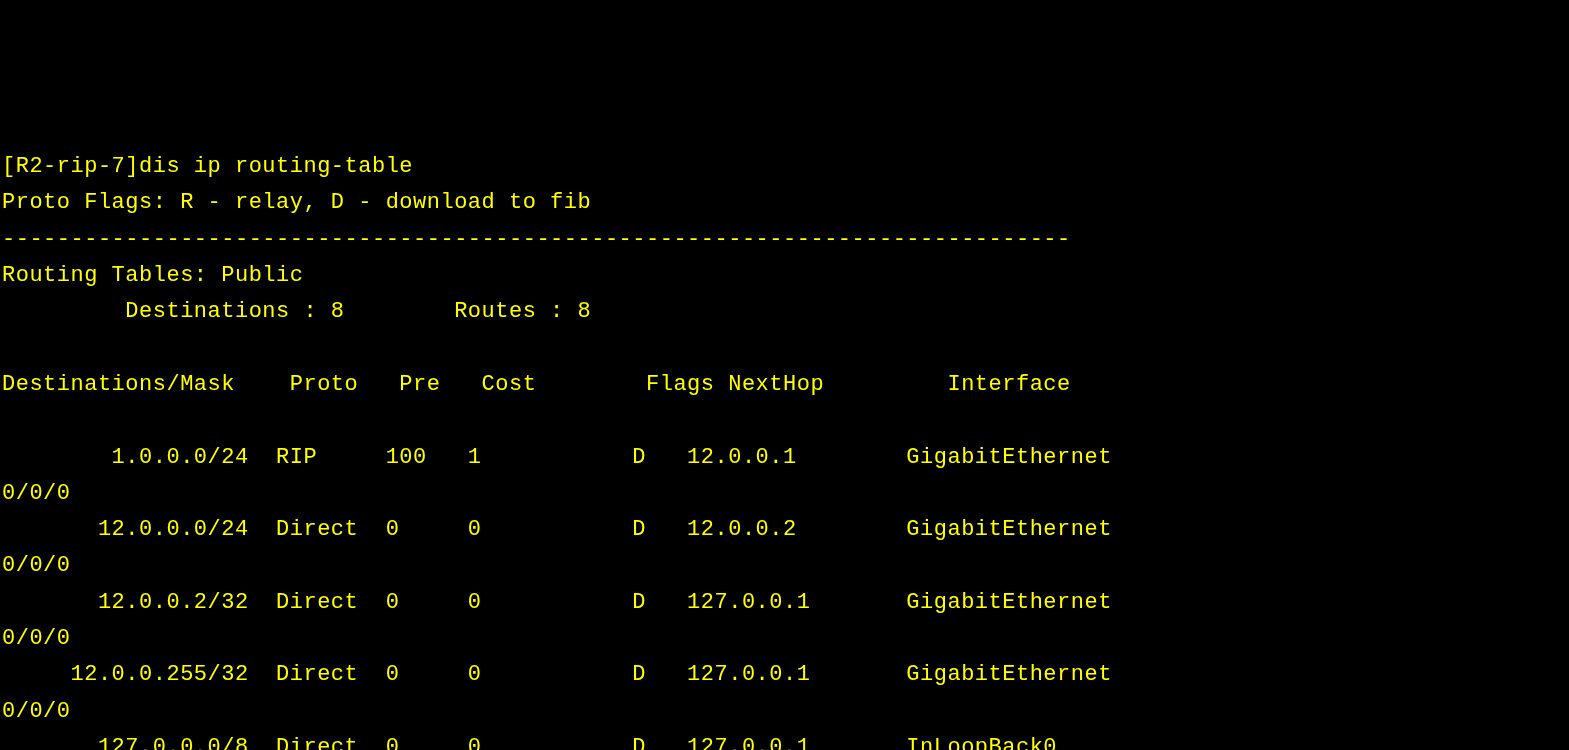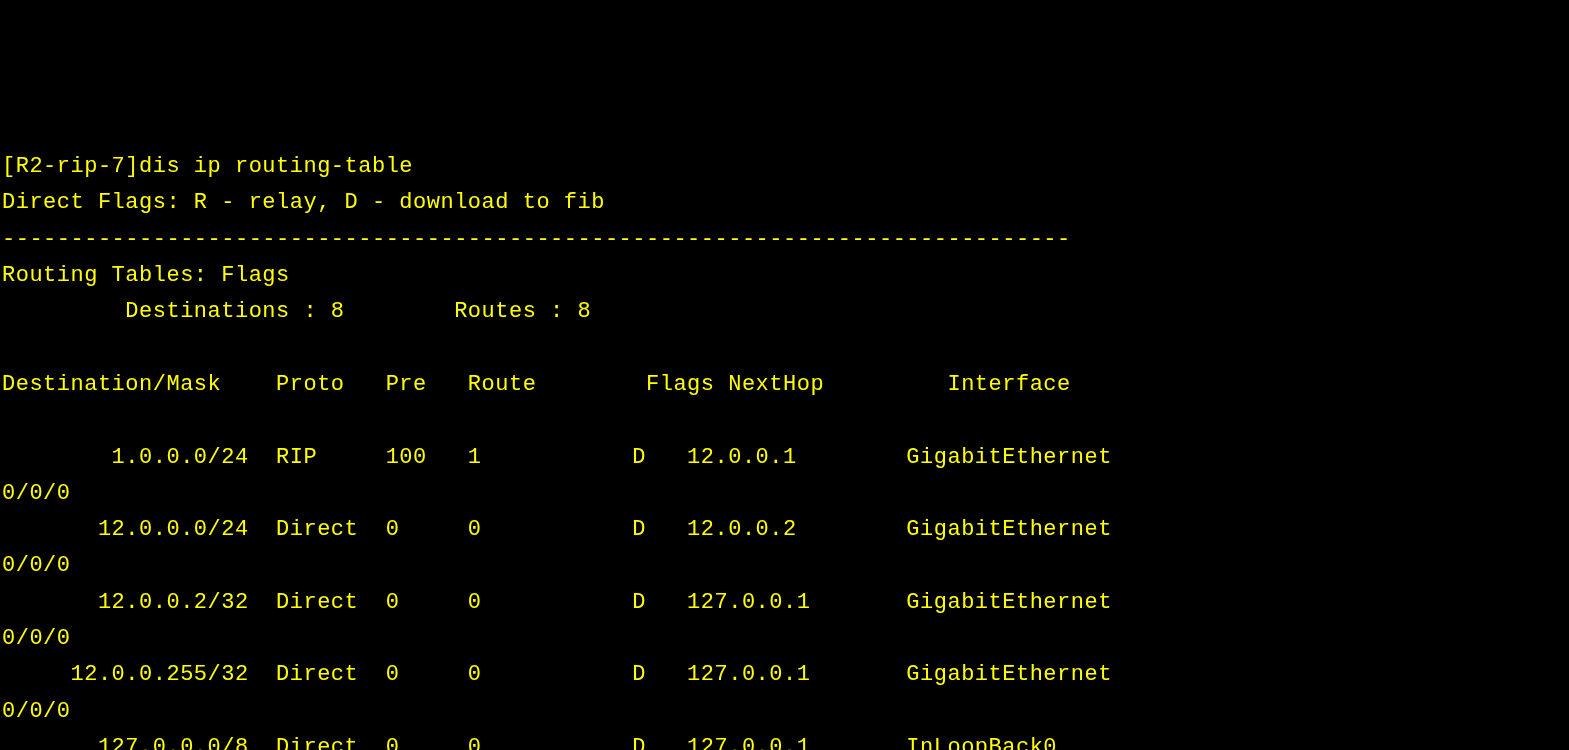--- a/index.html
+++ b/index.html
@@ -17,26 +17,26 @@
       width: 1569px;
       overflow: hidden;
     }
   </style>
 </head>
 <body>
 
 
 
 <div class="terminal"><span>[R2-rip-7]</span><span>dis ip routing-table</span>
-<span>Direct Flags: R - relay, D - download to fib</span>
+<span>Proto Flags: R - relay, D - download to fib</span>
 <span>------------------------------------------------------------------------------</span>
-<span>Routing Tables: Flags</span>
+<span>Routing Tables: Public</span>
 <span>         Destinations : 8        Routes : 8</span>
 
-<span id="col-headers">Destination/Mask    Proto   Pre   Route        Flags NextHop         Interface</span>
+<span id="col-headers">Destinations/Mask    Proto   Pre   Cost        Flags NextHop         Interface</span>
 
 <span id="routing-rows">        1.0.0.0/24  RIP     100   1           D   12.0.0.1        GigabitEthernet
 0/0/0
        12.0.0.0/24  Direct  0     0           D   12.0.0.2        GigabitEthernet
 0/0/0
        12.0.0.2/32  Direct  0     0           D   127.0.0.1       GigabitEthernet
 0/0/0
      12.0.0.255/32  Direct  0     0           D   127.0.0.1       GigabitEthernet
 0/0/0
        127.0.0.0/8  Direct  0     0           D   127.0.0.1       InLoopBack0

